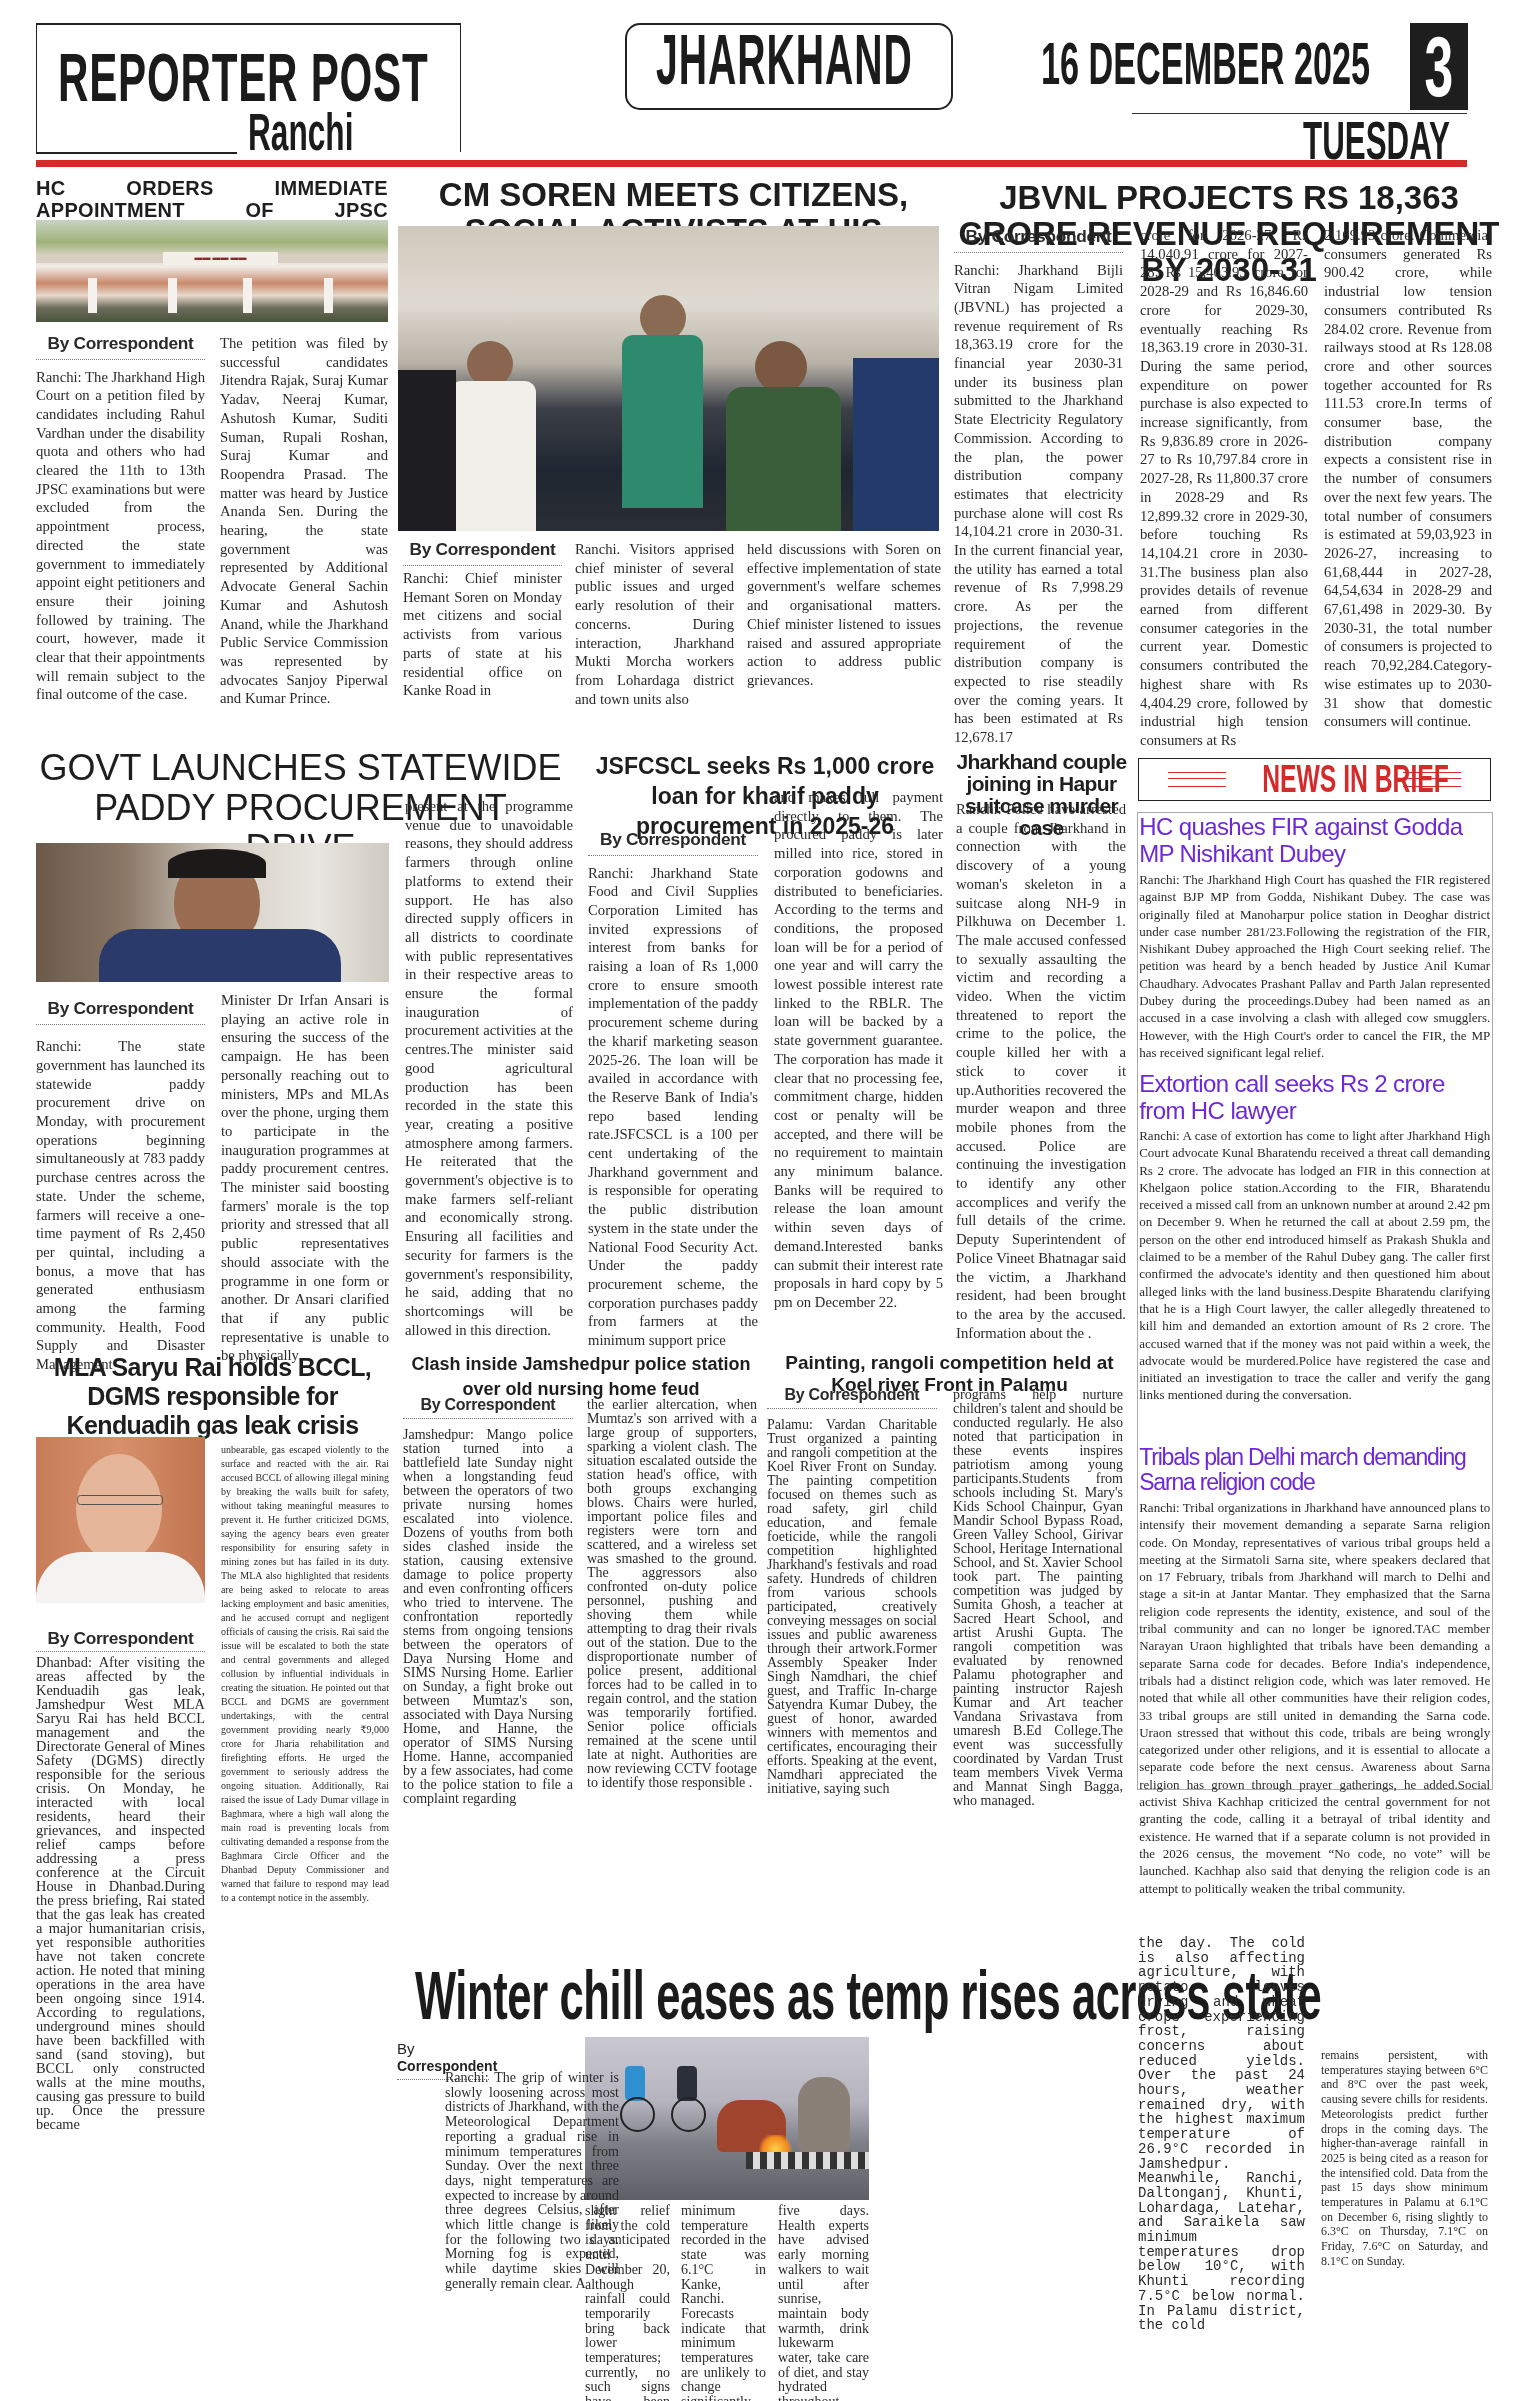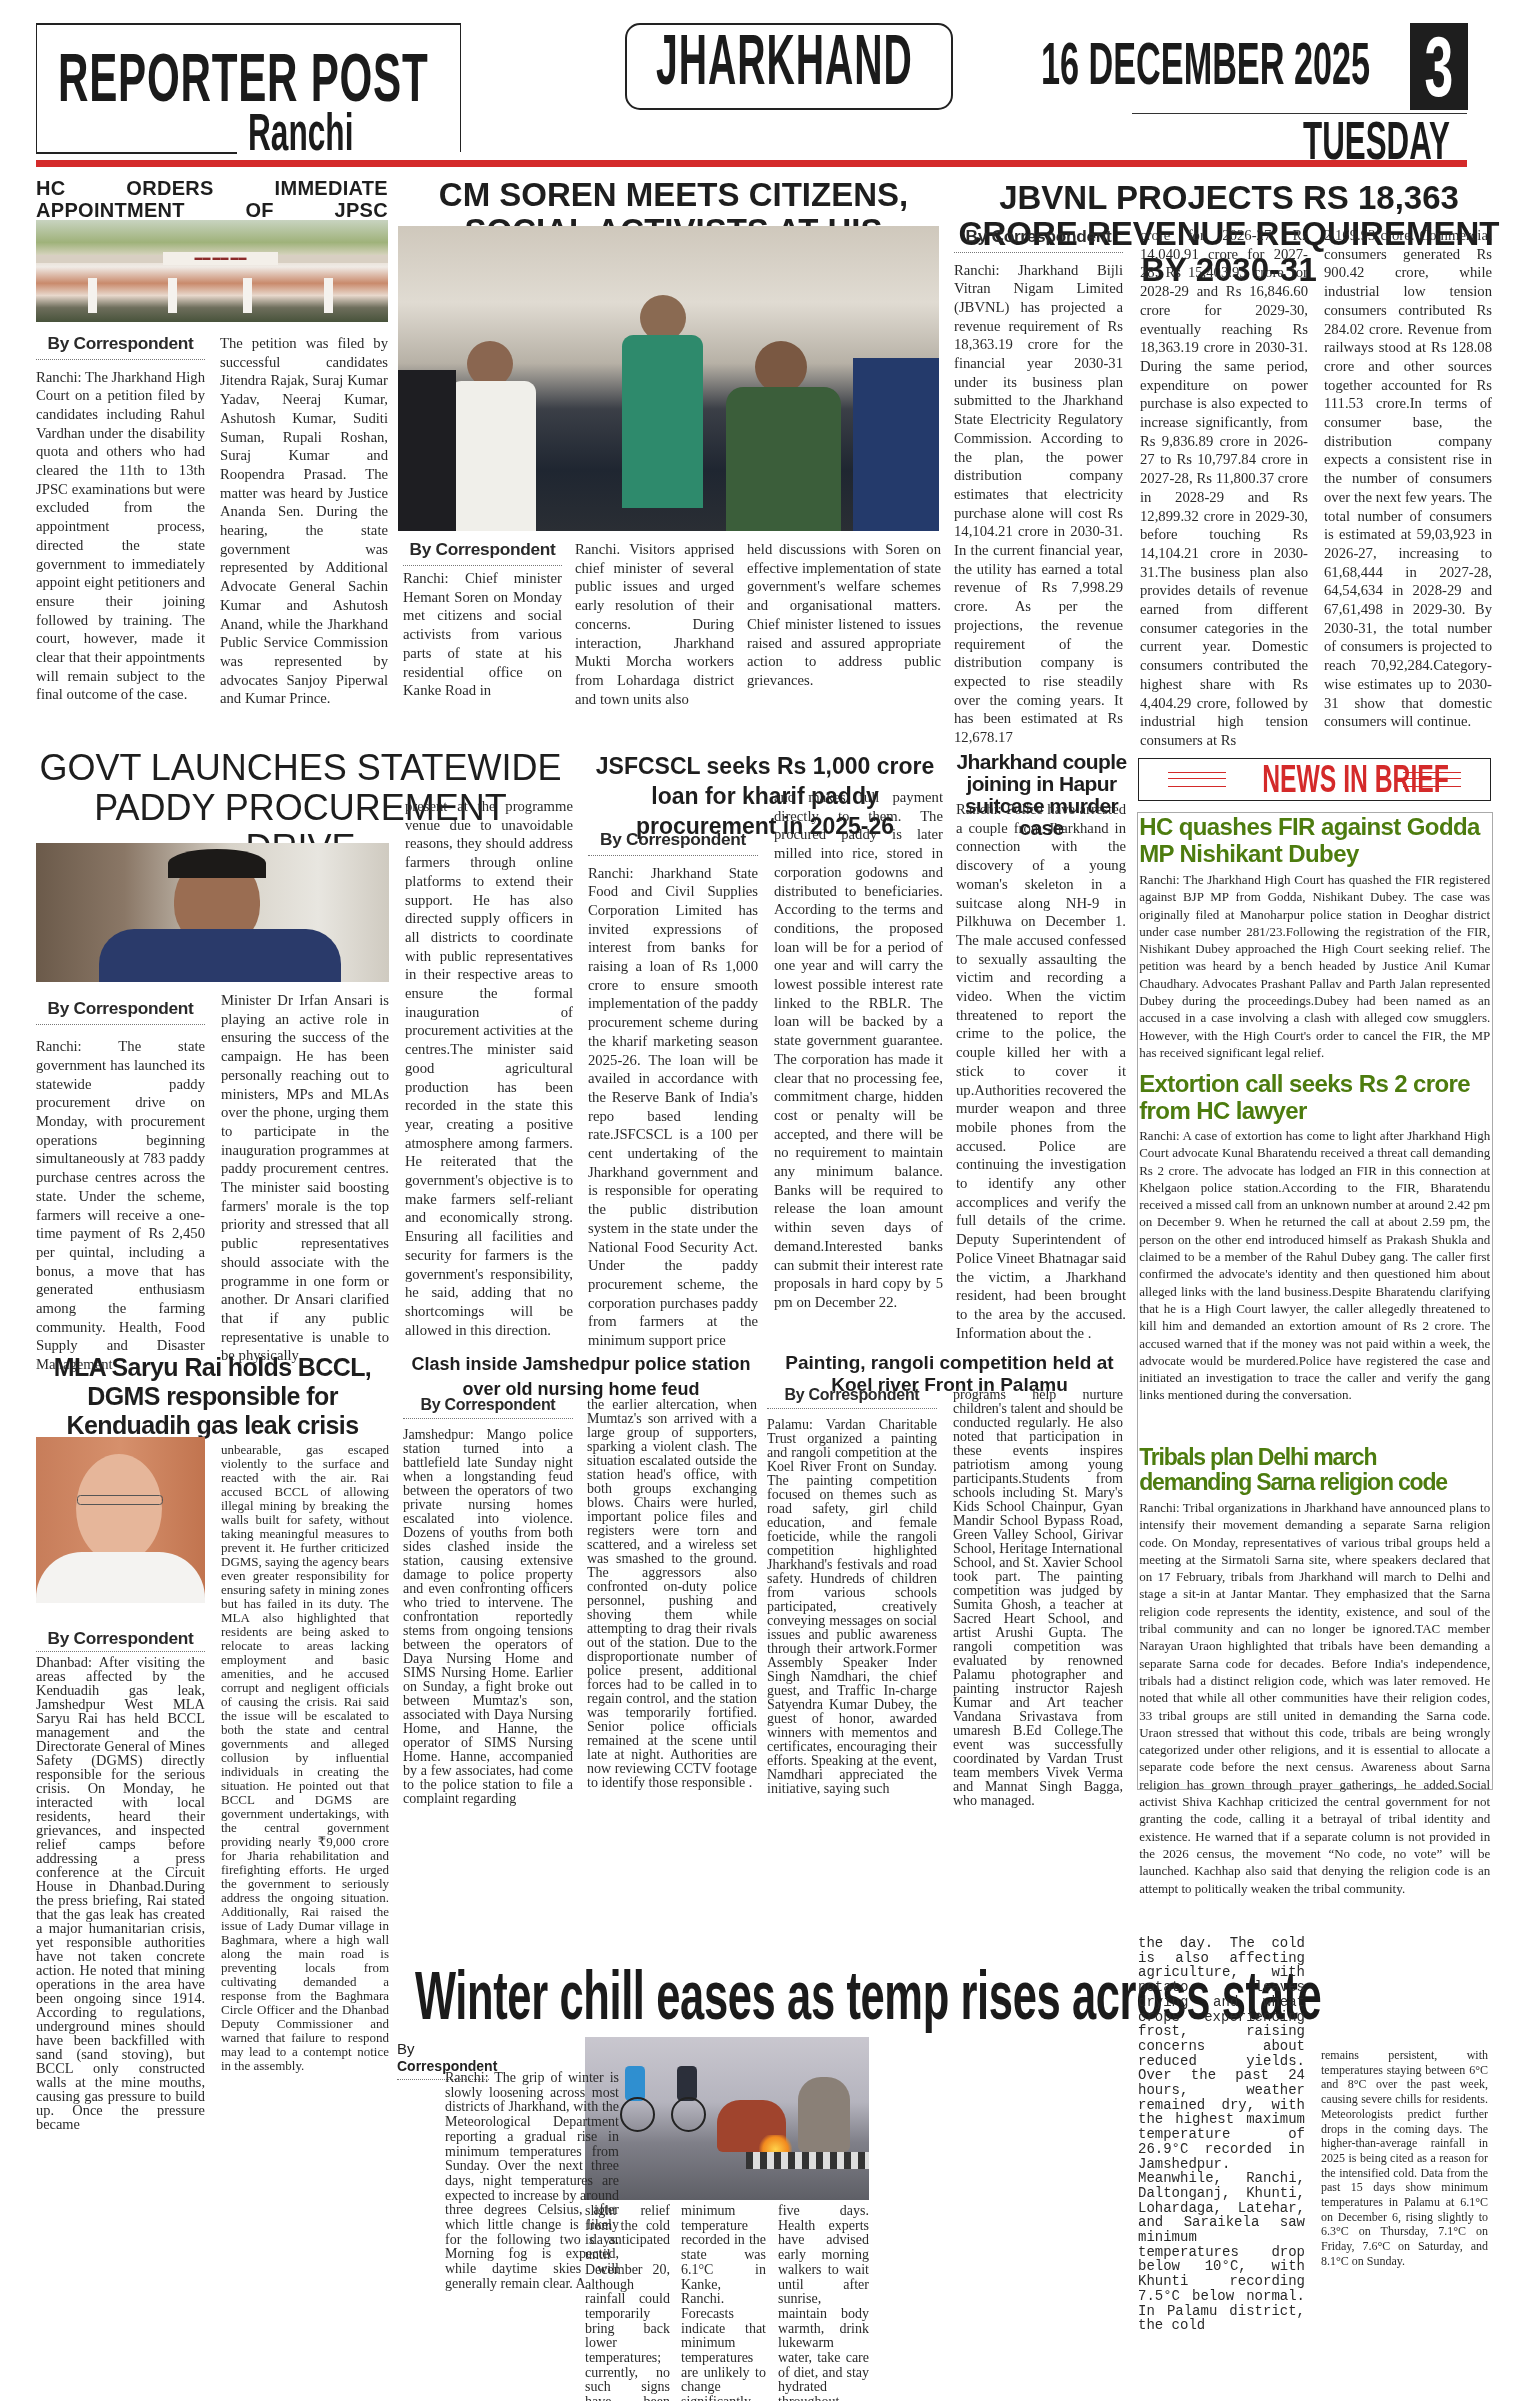--- a/index.html
+++ b/index.html
@@ -24,21 +24,21 @@
 .pnum span{display:inline-block;transform:scaleX(0.6)}
 .day-rule{left:1132px;top:113px;width:335px;border-top:1.7px solid #333}
 .day{left:1303px;top:109px;font-size:54px;transform:scaleX(0.58)}
 .redbar{left:36px;top:160px;width:1431px;height:7px;background:#d42a2a}
 
 .nib{left:1138px;top:758px;width:353px;height:43px;border:1.7px solid #222;display:flex;align-items:center;justify-content:center;gap:8px}
 .nib .lines{width:58px;height:15px;border-top:1.7px solid #d42a2a;border-bottom:1.7px solid #d42a2a;position:relative}
 .nib .lines:after{content:"";position:absolute;left:0;right:0;top:5.2px;border-top:1.7px solid #d42a2a}
 .nib .txt{font-family:"Liberation Sans",sans-serif;font-weight:700;color:#d42a2a;font-size:38px;transform:scaleX(0.65);white-space:nowrap;width:161px;text-align:center}
 .briefbox{left:1137px;top:812px;width:356px;height:978px;border:0.6px solid #aaa}
-.bh{position:absolute;font-family:"Liberation Sans",sans-serif;font-weight:700;color:#4d7c0f;font-size:25px;line-height:26.5px;letter-spacing:-0.6px;white-space:nowrap;transform-origin:left top}
+.bh{position:absolute;font-family:"Liberation Sans",sans-serif;font-weight:400;color:#6d28d9;font-size:25px;line-height:26.5px;letter-spacing:-0.6px;white-space:nowrap;transform-origin:left top}
 .bt{position:absolute;font-size:13px;line-height:17.3px;text-align:justify;color:#2a2a2a}
 </style>
 </head>
 <body>
 
 <div class="abs mast-left">
   <div class="cond t1">REPORTER POST</div>
   <div class="cond t2">Ranchi</div>
   <div class="ul"></div>
 </div>
@@ -150,21 +150,21 @@
 <div class="abs hd" style="left:40px;top:1353px;width:345px;font-size:25px;line-height:29px;letter-spacing:-0.6px;">MLA Saryu Rai holds BCCL, DGMS responsible for Kenduadih gas leak crisis</div>
 <div class="photo" style="left:36px;top:1437px;width:169px;height:166px;background:linear-gradient(90deg,#c77d5a 0%,#d6906c 50%,#c1744f 100%);">
   <div style="position:absolute;left:40px;top:17.3px;width:86px;height:109px;border-radius:50%;background:#e6b69a"></div>
   <div style="position:absolute;left:41px;top:58px;width:86px;height:10.4px;border:1.7px solid #555;border-radius:3.5px"></div>
   <div style="position:absolute;left:0;top:115px;width:169px;height:52px;background:#f4f3f1;border-radius:46px 46px 0 0"></div>
 </div>
 <div class="col" style="left:36px;top:1631px;width:169px;font-size:14.4px;line-height:14px;">
   <div class="byline" style="margin-bottom:3.5px">By Correspondent</div>
   <p>Dhanbad: After visiting the areas affected by the Kenduadih gas leak, Jamshedpur West MLA Saryu Rai has held BCCL management and the Directorate General of Mines Safety (DGMS) directly responsible for the serious crisis. On Monday, he interacted with local residents, heard their grievances, and inspected relief camps before addressing a press conference at the Circuit House in Dhanbad.During the press briefing, Rai stated that the gas leak has created a major humanitarian crisis, yet responsible authorities have not taken concrete action. He noted that mining operations in the area have been ongoing since 1914. According to regulations, underground mines should have been backfilled with sand (sand stoving), but BCCL only constructed walls at the mine mouths, causing gas pressure to build up. Once the pressure became</p>
 </div>
-<div class="col" style="left:221px;top:1443px;width:168px;font-size:13px;line-height:14px;">
+<div class="col" style="left:221px;top:1443px;width:168px;font-size:10px;line-height:14px;">
   <p>unbearable, gas escaped violently to the surface and reacted with the air. Rai accused BCCL of allowing illegal mining by breaking the walls built for safety, without taking meaningful measures to prevent it. He further criticized DGMS, saying the agency bears even greater responsibility for ensuring safety in mining zones but has failed in its duty. The MLA also highlighted that residents are being asked to relocate to areas lacking employment and basic amenities, and he accused corrupt and negligent officials of causing the crisis. Rai said the issue will be escalated to both the state and central governments and alleged collusion by influential individuals in creating the situation. He pointed out that BCCL and DGMS are government undertakings, with the central government providing nearly ₹9,000 crore for Jharia rehabilitation and firefighting efforts. He urged the government to seriously address the ongoing situation. Additionally, Rai raised the issue of Lady Dumar village in Baghmara, where a high wall along the main road is preventing locals from cultivating demanded a response from the Baghmara Circle Officer and the Dhanbad Deputy Commissioner and warned that failure to respond may lead to a contempt notice in the assembly.</p>
 </div>
 
 <div class="abs hd" style="left:397px;top:1352px;width:368px;font-size:18px;line-height:25px;">Clash inside Jamshedpur police station over old nursing home feud</div>
 <div class="col" style="left:403px;top:1398px;width:170px;font-size:14px;line-height:14px;">
   <div class="byline" style="font-size:16px;margin-bottom:9.2px">By Correspondent</div>
   <p>Jamshedpur: Mango police station turned into a battlefield late Sunday night when a longstanding feud between the operators of two private nursing homes escalated into violence. Dozens of youths from both sides clashed inside the station, causing extensive damage to police property and even confronting officers who tried to intervene. The confrontation reportedly stems from ongoing tensions between the operators of Daya Nursing Home and SIMS Nursing Home. Earlier on Sunday, a fight broke out between Mumtaz's son, associated with Daya Nursing Home, and Hanne, the operator of SIMS Nursing Home. Hanne, accompanied by a few associates, had come to the police station to file a complaint regarding</p>
 </div>
 <div class="col" style="left:587px;top:1398px;width:170px;font-size:14px;line-height:14px;">
   <p>the earlier altercation, when Mumtaz's son arrived with a large group of supporters, sparking a violent clash. The situation escalated outside the station head's office, with both groups exchanging blows. Chairs were hurled, important police files and registers were torn and scattered, and a wireless set was smashed to the ground. The aggressors also confronted on-duty police personnel, pushing and shoving them while attempting to drag their rivals out of the station. Due to the disproportionate number of police present, additional forces had to be called in to regain control, and the station was temporarily fortified. Senior police officials remained at the scene until late at night. Authorities are now reviewing CCTV footage to identify those responsible .</p>

